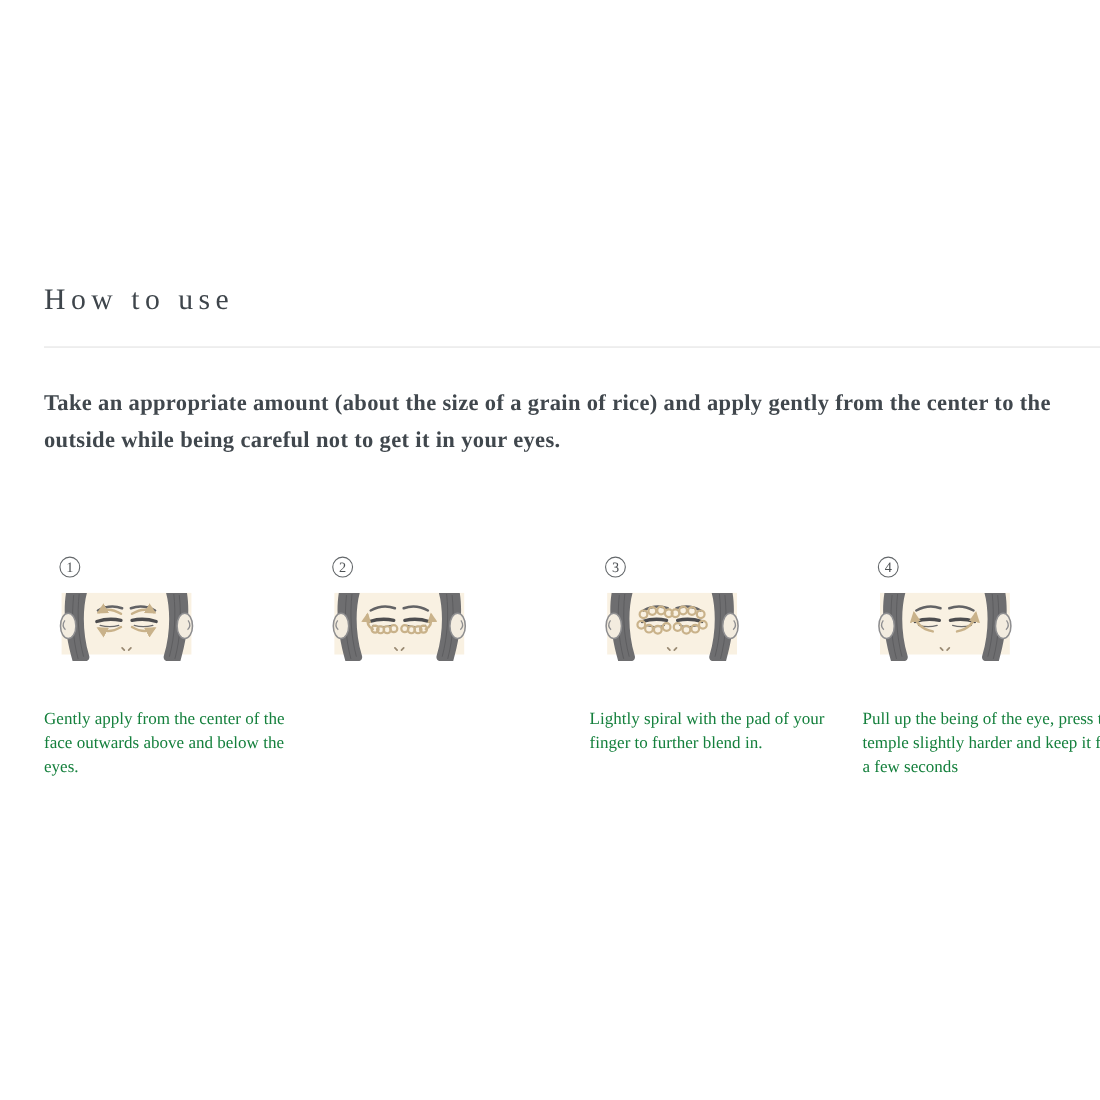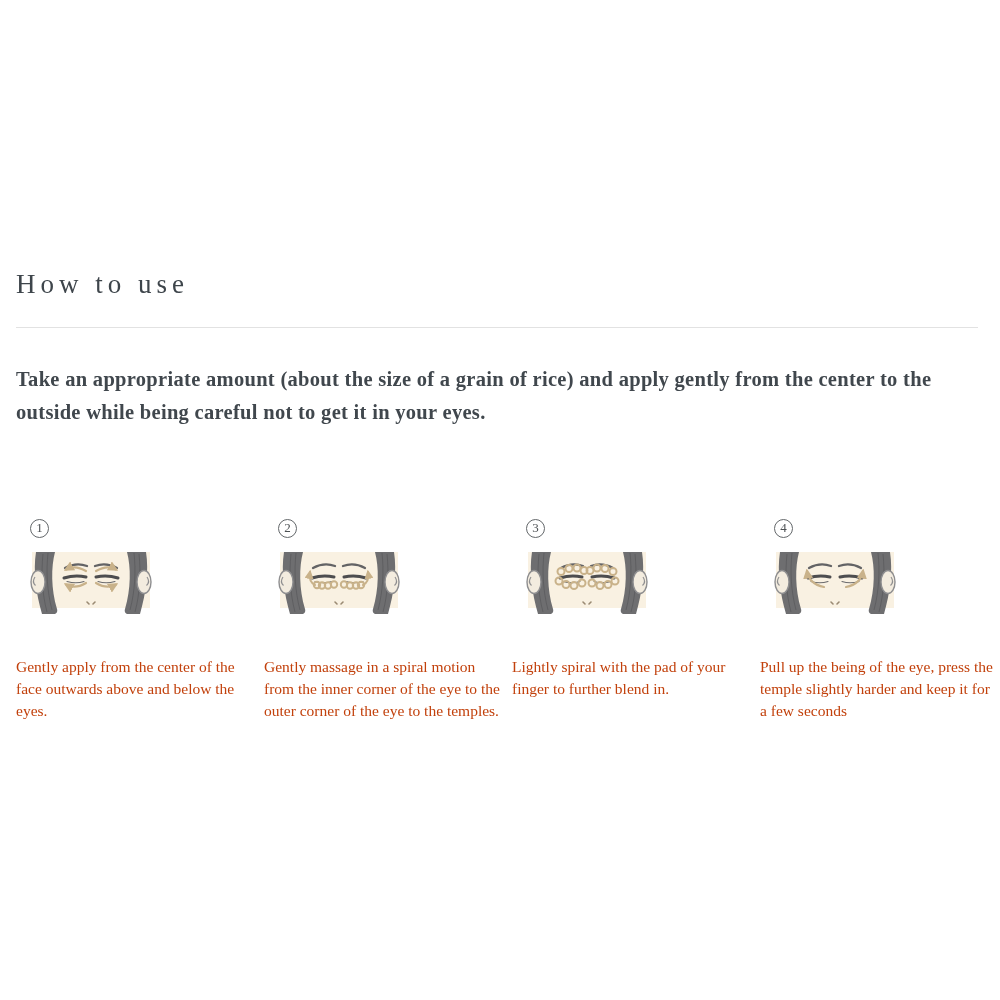--- a/index.html
+++ b/index.html
@@ -5,21 +5,22 @@
   * { box-sizing: border-box; margin: 0; padding: 0; }
   html, body { background: #ffffff; }
   body {
     width: 1000px;
     height: 1000px;
     overflow: hidden;
     font-family: "Liberation Serif", serif;
     position: relative;
   }
   .container {
-    padding: 12px 16px;
+    padding: 0 16px;
+    margin-left: 24px;
   }
   .page-title {
     padding-top: 257px;
     font-size: 27px;
     font-weight: 400;
     letter-spacing: 5px;
     color: #3e454b;
   }
   .divider {
     border: none;
@@ -58,21 +59,21 @@
   .step-illustration {
     display: block;
     margin: 13px 0 0 12px;
     width: 126px;
     height: 63px;
   }
   .step-caption {
     margin-top: 42px;
     font-size: 15.5px;
     line-height: 22px;
-    color: #c2410c;
+    color: #15803d;
     max-width: 238px;
   }
   .svg-defs { position: absolute; width: 0; height: 0; overflow: hidden; }
 </style>
 </head>
 <body>
 
 <svg class="svg-defs" aria-hidden="true">
   <defs>
     <marker id="arrow-tan" viewBox="0 0 8 8" refX="6" refY="4" markerWidth="4.6" markerHeight="4.6" orient="auto-start-reverse">
@@ -139,21 +140,20 @@
           <circle cx="46" cy="34.5" r="3.2"></circle>
             <circle cx="41" cy="34" r="3.2"></circle>
           <path d="M39,34 Q32.5,31 34,21" marker-end="url(#arrow-tan)"></path>
           <circle cx="68" cy="33.5" r="3.2"></circle>
             <circle cx="74" cy="34.5" r="3.2"></circle>
           <circle cx="80" cy="34.5" r="3.2"></circle>
             <circle cx="85" cy="34" r="3.2"></circle>
           <path d="M87,34 Q93.5,31 92,21" marker-end="url(#arrow-tan)"></path>
         </g>
       </svg>
-      <p class="step-caption">Gently massage in a spiral motion from the inner corner of the eye to the outer corner of the eye to the temples.</p>
     </div>
 
     <div class="step-column">
       <span class="step-number-badge">
         <span>3</span>
       </span>
       <svg class="step-illustration" viewBox="0 0 126 63">
         <use href="#face-base"></use>
         <g stroke="#c9b28a" stroke-width="2" fill="none">
           <circle cx="37" cy="20.5" r="3.5"></circle>

